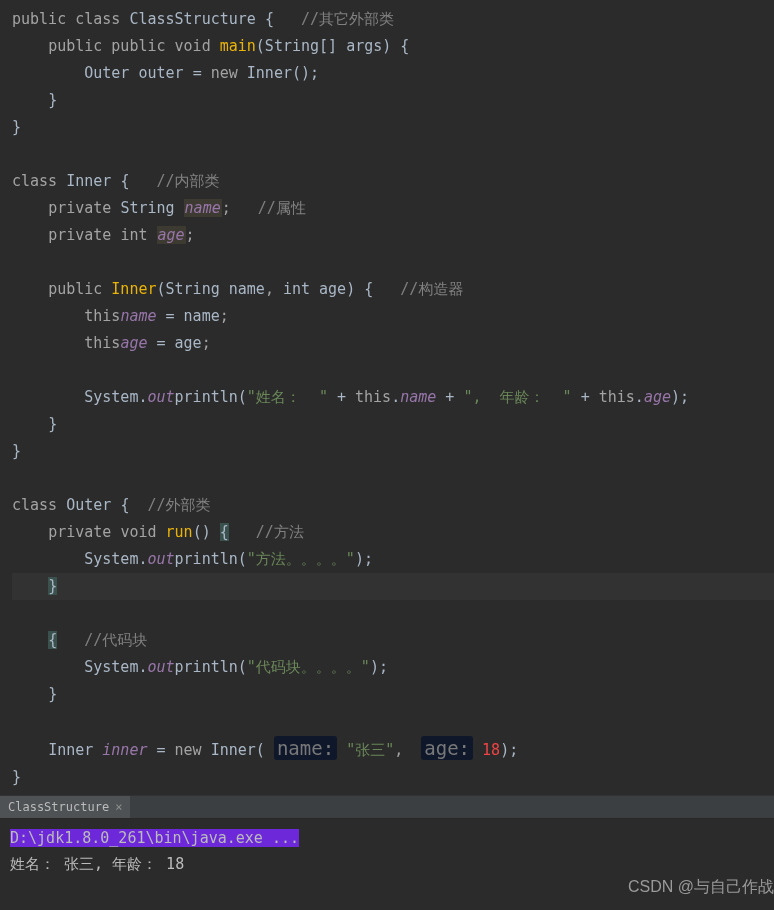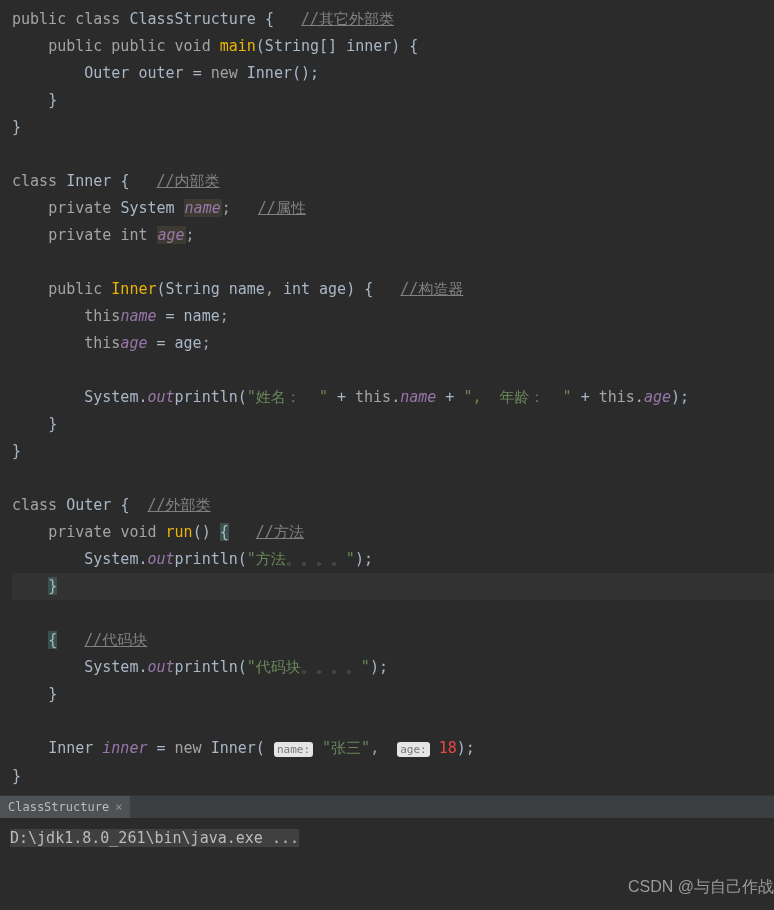--- a/index.html
+++ b/index.html
@@ -24,25 +24,25 @@
     font-family: inherit;
     padding-left: 10px;
     white-space: pre;
   }
   .line { height: 27px; }
   .kw   { color: #a3a3a3; }
   .cls  { color: #a9b7c6; }
   .mth  { color: #eab308; }
   .str  { color: #6a8759; }
   .num  { color: #ef4444; }
-  .cmt  { color: #808080; text-decoration: underline; }
+  .cmt  { color: #808080; }
   .fld  { color: #9876aa; font-style: italic; }
   .fldb { color: #9876aa; font-style: italic; background: #3d3a32; padding:0 1px;}
   .stat { color: #9876aa; font-style: italic; text-align: right; }
-  .hint { color: #787878; background: #e5e5e5; font-size: 11px; padding: 1px 3px; border-radius:3px; font-style: normal;}
+  .hint { color: #787878; background: #0f172a; font-size: 19px; padding: 1px 3px; border-radius:3px; font-style: normal;}
   .hl-brace { background: #3b514d; }
   .caret-line { background: #323232; display: inline-block; width: 100%; }
 
   .tabbar {
     background: #3c3f41;
     height: 24px;
     border-top: 1px solid #323232;
     border-bottom: 1px solid #282828;
     display: flex;
     align-items: stretch;
@@ -59,42 +59,42 @@
   .tab-close { color: #919191; cursor: pointer; font-size: 12px; }
 
   .console {
     background: #2b2b2b;
     color: #bbbbbb;
     font-family: "DialogInput", "Consolas", monospace;
     font-size: 15px;
     padding: 6px 10px;
     line-height: 26px;
   }
-  .console .cmd { background: #404040; margin-top: 20px;}
+  .console .cmd { background: #6d28d9; margin-top: 20px;}
   .watermark {
     position: absolute;
     right: 0;
     bottom: 12px;
     color: #9a9a9a;
     font-family: sans-serif;
     font-size: 16px;
   }
 </style>
 </head>
 <body>
 
 <div class="editor">
 <pre class="code"><span class="line"><span class="kw">public</span> <span class="kw">class</span> <span class="cls">ClassStructure</span> <span>{</span>   <span class="cmt">//其它外部类</span></span>
-<span class="line">    <span class="kw">public</span> <span class="kw">public</span> <span class="kw">void</span> <span class="mth">main</span><span>(String[] inner) {</span></span>
+<span class="line">    <span class="kw">public</span> <span class="kw">public</span> <span class="kw">void</span> <span class="mth">main</span><span>(String[] args) {</span></span>
 <span class="line">        <span>Outer</span> <span>outer</span> <span>=</span> <span class="kw">new</span> <span>Inner();</span></span>
 <span class="line">    <span>}</span></span>
 <span class="line"><span>}</span></span>
 <span class="line"></span>
 <span class="line"><span class="kw">class</span> <span>Inner</span> <span>{</span>   <span class="cmt">//内部类</span></span>
-<span class="line">    <span class="kw">private</span> <span>System</span> <span class="fldb">name</span><span class="kw">;</span>   <span class="cmt">//属性</span></span>
+<span class="line">    <span class="kw">private</span> <span>String</span> <span class="fldb">name</span><span class="kw">;</span>   <span class="cmt">//属性</span></span>
 <span class="line">    <span class="kw">private</span> <span class="kw">int</span> <span class="fldb">age</span><span class="kw">;</span></span>
 <span class="line"></span>
 <span class="line">    <span class="kw">public</span> <span class="mth">Inner</span><span>(String name</span><span class="kw">,</span><span> int age) {</span>   <span class="cmt">//构造器</span></span>
 <span class="line">        <span class="kw">this</span><span></span><span class="fld">name</span> <span>=</span> <span>name</span><span class="kw">;</span></span>
 <span class="line">        <span class="kw">this</span><span></span><span class="fld">age</span> <span>=</span> <span>age</span><span class="kw">;</span></span>
 <span class="line"></span>
 <span class="line">        <span>System.</span><span class="stat">out</span><span></span><span>println</span><span>(</span><span class="str">"姓名：  "</span><span> + </span><span class="kw">this</span><span>.</span><span class="fld">name</span><span> + </span><span class="str">",  年龄：  "</span><span> + </span><span class="kw">this</span><span>.</span><span class="fld">age</span><span>);</span></span>
 <span class="line">    <span>}</span></span>
 <span class="line"><span>}</span></span>
 <span class="line"></span>
@@ -113,15 +113,16 @@
 
 <div class="tabbar">
   <div class="tab">
     <span>ClassStructure</span>
     <span class="tab-close">×</span>
   </div>
 </div>
 
 <div class="console">
   <div><span class="cmd">D:\jdk1.8.0_261\bin\java.exe ...</span></div>
+  <div>姓名：  张三,  年龄：  18</div>
 </div>
 
 <div class="watermark">CSDN @与自己作战</div>
 
 </body></html>

